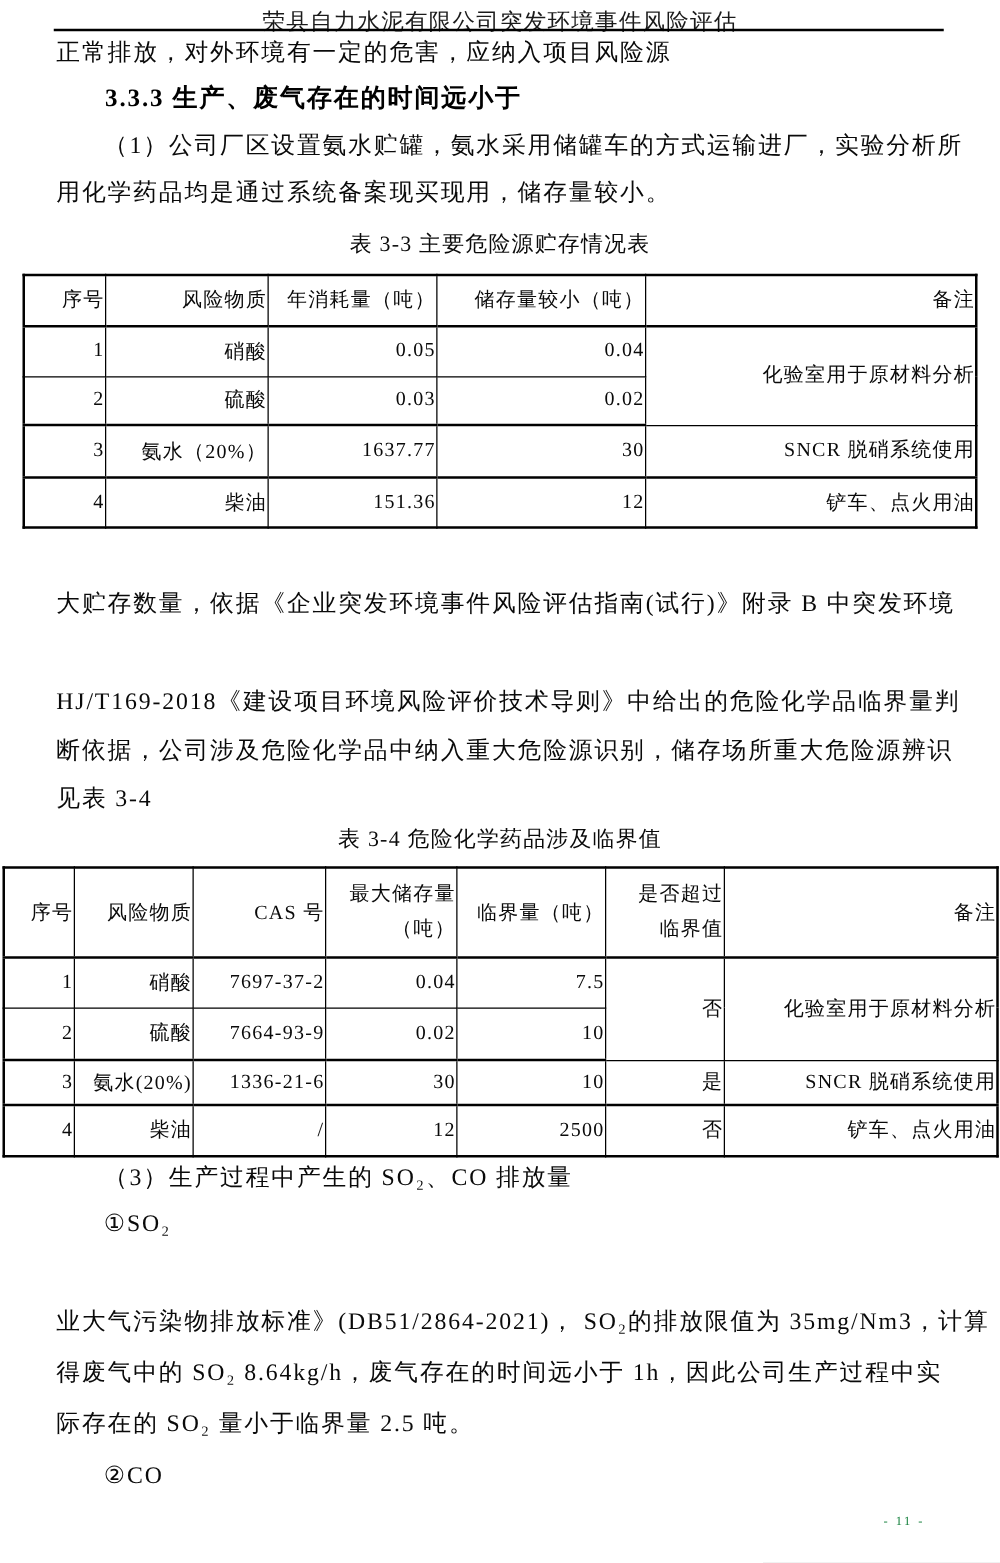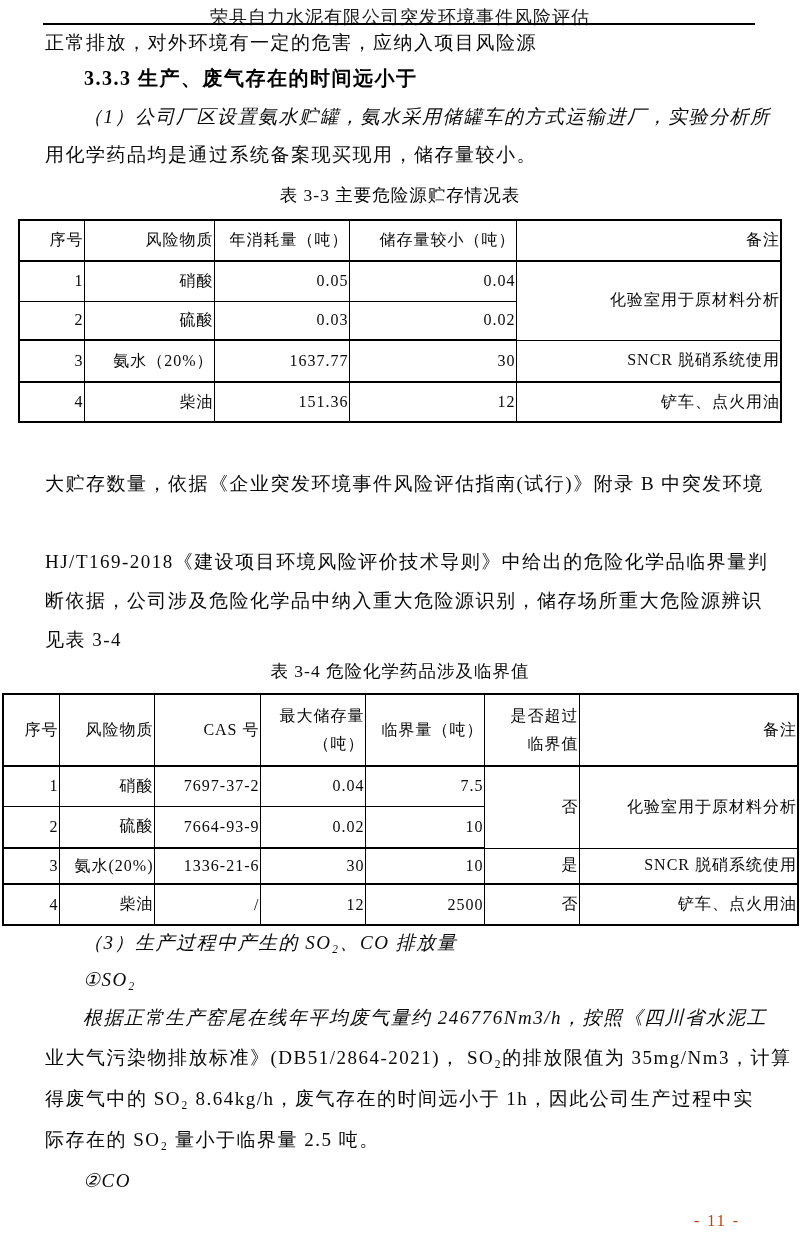--- a/index.html
+++ b/index.html
@@ -19,21 +19,21 @@
   }
   .hdr-rule{
     position:absolute;top:23px;left:43px;width:712px;height:2px;
     background:#000;
   }
   .bl{
     position:absolute;left:45px;
     font-size:19px;letter-spacing:1.5px;line-height:26px;
     white-space:nowrap;color:#0a0a0a;
   }
-  .ind{padding-left:38px;font-style:italic;}
+  .ind{padding-left:38px;}
   .heading{
     position:absolute;left:84px;
     font-size:20px;font-weight:bold;letter-spacing:1.5px;
     white-space:nowrap;color:#000;
   }
   .caption{
     position:absolute;left:0;right:0;text-align:center;
     font-size:17.5px;letter-spacing:1px;color:#0a0a0a;white-space:nowrap;
   }
   table.t{
@@ -43,21 +43,21 @@
   table.t th,table.t td{
     border:1px solid #000;
     text-align:right;vertical-align:middle;
     font-size:16px;font-weight:normal;letter-spacing:1px;
     padding:0;color:#0a0a0a;overflow:hidden;
   }
   table.t th.pre{white-space:pre-line;line-height:1.75;}
   tr.bb2 th, tr.bb2 td, td.bb2{border-bottom-width:2px;}
   .pagenum{
     position:absolute;top:1212px;right:60px;
-    font-size:16px;letter-spacing:2px;color:#c2410c;
+    font-size:10px;letter-spacing:2px;color:#15803d;
   }
 </style>
 </head>
 <body>
 
 <div class="page">
 
   <div class="hdr-title">荣县自力水泥有限公司突发环境事件风险评估</div>
   <div class="hdr-rule"></div>
 
@@ -178,21 +178,20 @@
         <td>2500</td>
         <td>否</td>
         <td>铲车、点火用油</td>
       </tr>
     </tbody>
   </table>
 
   <div class="bl ind" style="top:930px">（3）生产过程中产生的 SO₂、CO 排放量</div>
   <div class="bl ind" style="top:967px">①SO₂</div>
 
-  <div class="bl ind" style="top:1005px">根据正常生产窑尾在线年平均废气量约 246776Nm3/h，按照《四川省水泥工</div>
   <div class="bl" style="top:1045px">业大气污染物排放标准》(DB51/2864-2021)， SO₂的排放限值为 35mg/Nm3，计算</div>
   <div class="bl" style="top:1086px">得废气中的 SO₂ 8.64kg/h，废气存在的时间远小于 1h，因此公司生产过程中实</div>
   <div class="bl" style="top:1127px">际存在的 SO₂ 量小于临界量 2.5 吨。</div>
 
   <div class="bl ind" style="top:1168px">②CO</div>
 
   <div class="pagenum">- 11 -</div>
 
 </div>
 

